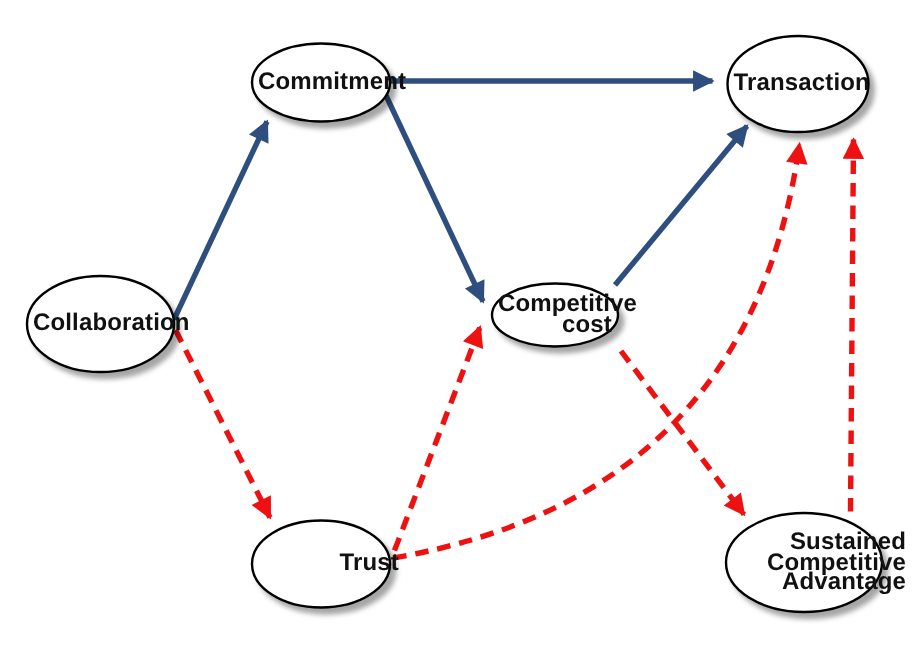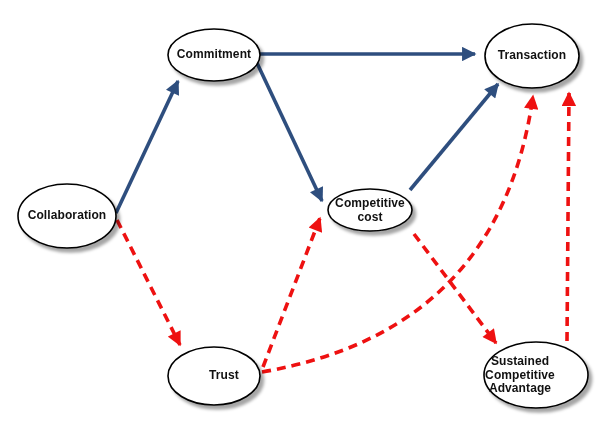--- a/index.html
+++ b/index.html
@@ -25,22 +25,22 @@
     position: absolute;
     left: 0;
     top: 0;
     width: 100%;
     height: 100%;
     pointer-events: none;
   }
   .node-label {
     position: absolute;
     transform: translate(-50%, -50%);
-    text-align: center;
-    font-size: 12px;
+    text-align: right;
+    font-size: 16px;
     font-weight: 700;
     line-height: 13.5px;
     color: #111111;
     letter-spacing: 0.1px;
   }
   .edge-solid {
     fill: none;
     stroke-width: 3.6px;
     stroke-linecap: butt;
   }
@@ -89,15 +89,15 @@
         <ellipse cx="214" cy="376" rx="46" ry="29" class="node-ellipse" fill="#ffffff" stroke="#000000" filter="url(#nodeShadow)"></ellipse>
         <ellipse cx="536" cy="375" rx="52" ry="33" class="node-ellipse" fill="#ffffff" stroke="#000000" filter="url(#nodeShadow)"></ellipse>
       </g>
   </svg>
   <div id="labels-layer">
       <div class="node-label" style="left: 67px; top: 216px; width: 90px; color: rgb(17, 17, 17);">Collaboration</div>
       <div class="node-label" style="left: 214px; top: 55px; width: 84px; color: rgb(17, 17, 17);">Commitment</div>
       <div class="node-label" style="left: 532px; top: 56px; width: 86px; color: rgb(17, 17, 17);">Transaction</div>
       <div class="node-label" style="left: 370px; top: 210px; width: 76px; color: rgb(17, 17, 17);">Competitive cost</div>
       <div class="node-label" style="left: 224px; top: 376px; width: 84px; color: rgb(17, 17, 17);">Trust</div>
-      <div class="node-label" style="left: 520px; top: 375px; width: 96px; color: rgb(17, 17, 17);">Sustained Competitive Advantage</div>
+      <div class="node-label" style="left: 556px; top: 375px; width: 96px; color: rgb(17, 17, 17);">Sustained Competitive Advantage</div>
     </div>
 </div>
 
 </body></html>

